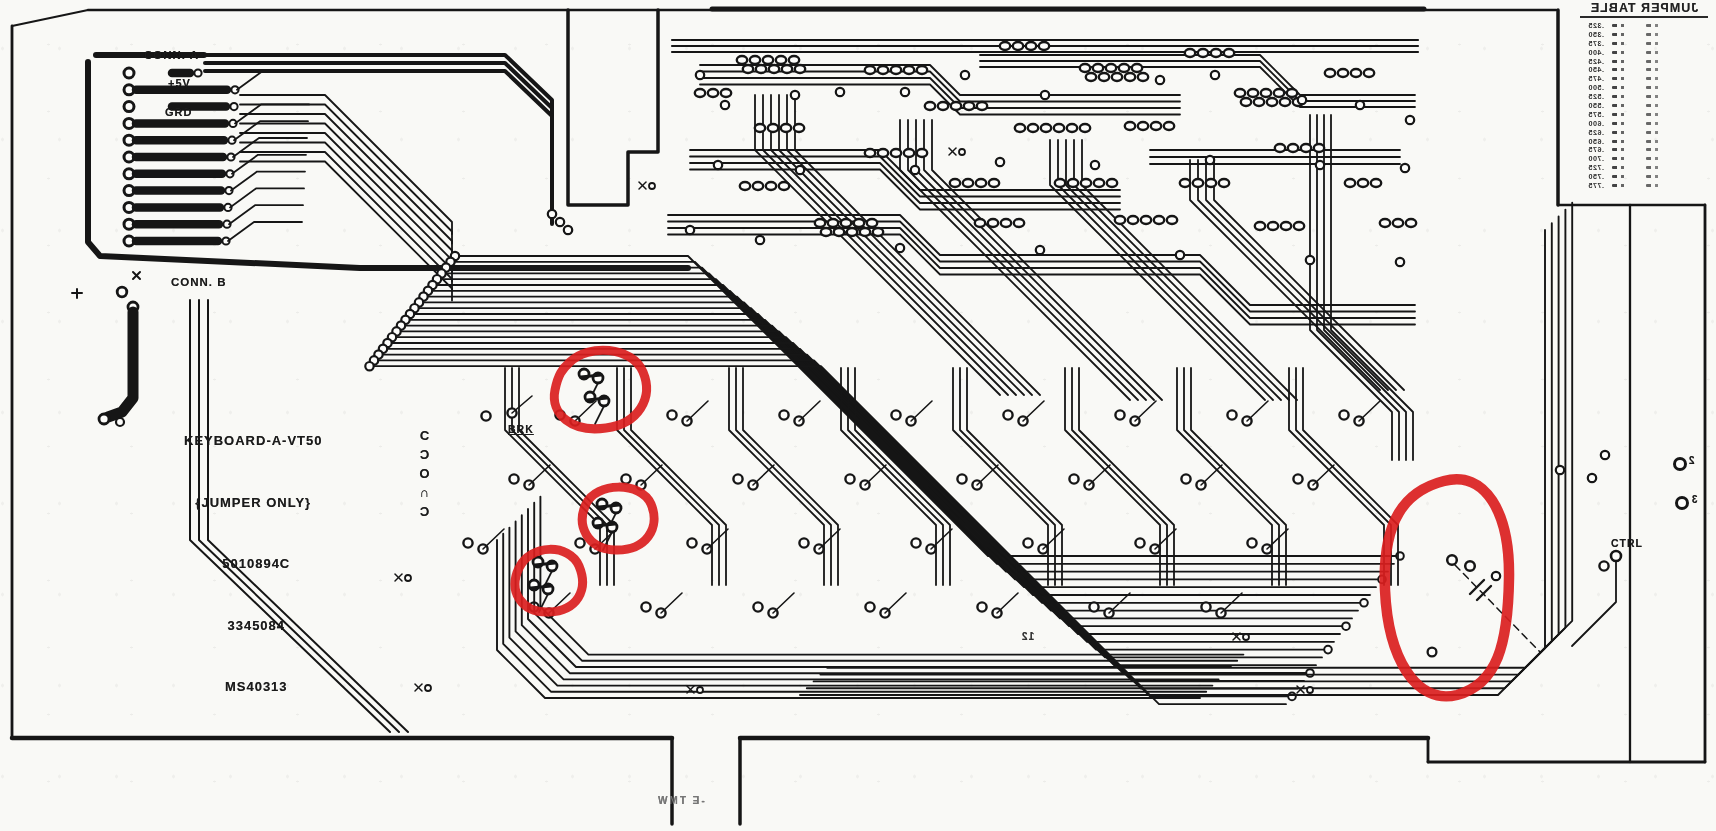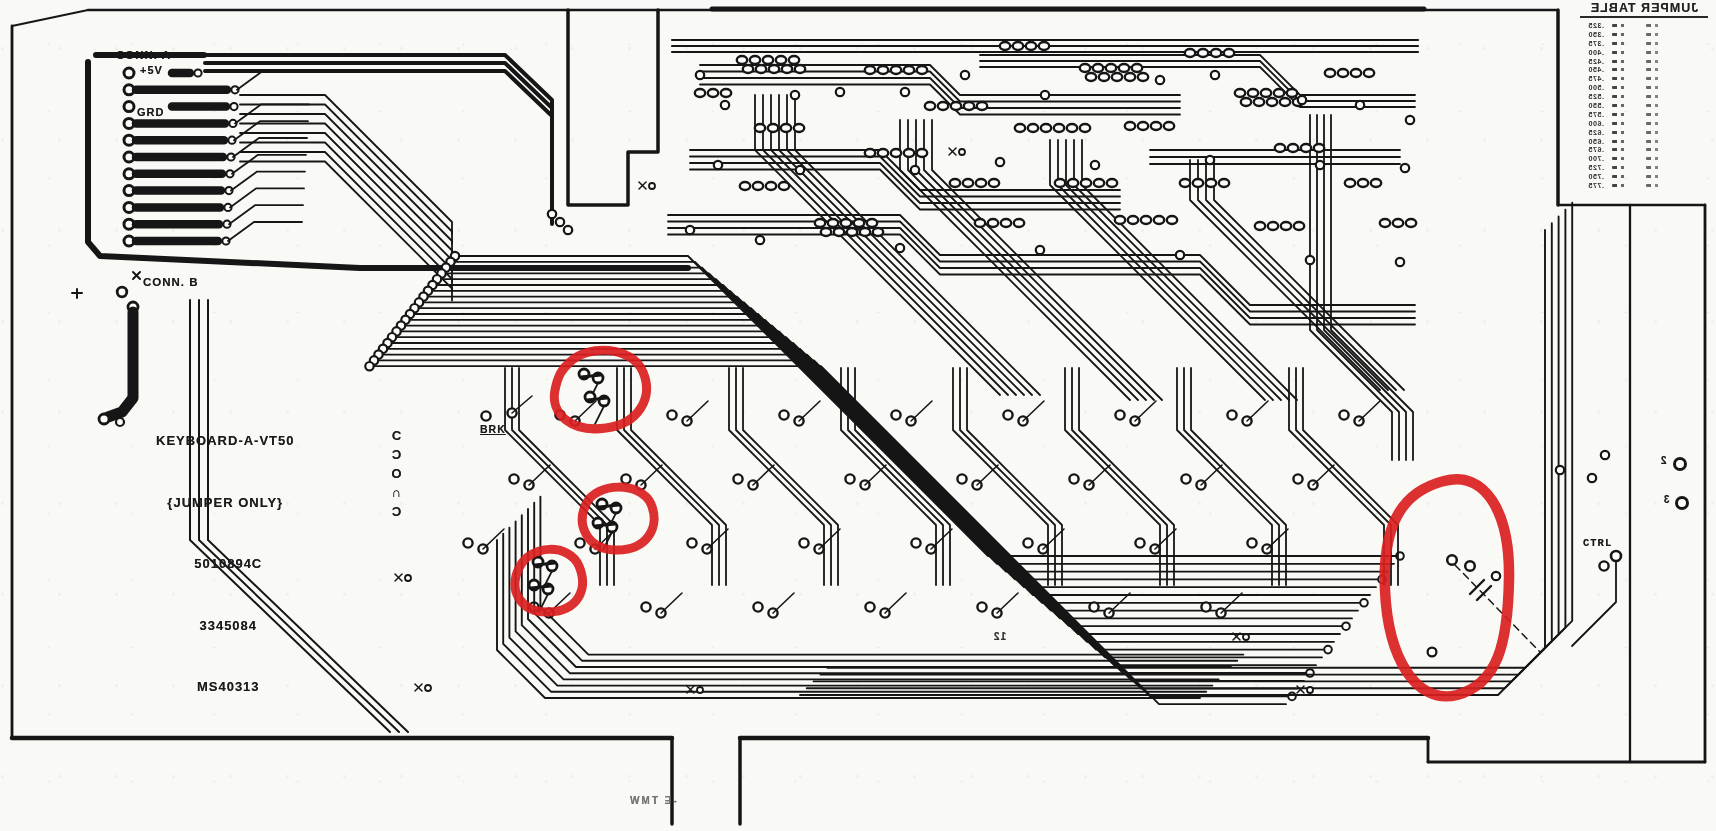--- a/index.html
+++ b/index.html
@@ -9,21 +9,21 @@
       radial-gradient(rgba(0,0,0,.05) 1px, transparent 1.4px),
       radial-gradient(rgba(0,0,0,.04) 1px, transparent 1.4px),
       #f9f9f6;
     background-size:83px 67px,57px 91px;
     background-position:7px 11px,31px 3px;
     font-family:"Liberation Sans",sans-serif;
     color:#161616;
   }
   svg{position:absolute;left:0;top:0;}
   .lbl{position:absolute;font-weight:700;letter-spacing:1px;color:#1b1b1b;
-       white-space:pre;text-shadow:0 0 .5px rgba(0,0,0,.55);}
+       white-space:pre;text-shadow:0 0 .5px rgba(0,0,0,.55);margin-left:28px;}
   .mir{transform:scaleX(-1);display:inline-block;}
   .tb{line-height:20.5px;font-size:13px;}
   .vglyph{display:block;font-size:13px;font-weight:700;line-height:19px;text-align:center;transform:scaleX(-1);}
   
   #jt{position:absolute;left:1566px;top:1px;width:148px;height:204px;}
   #jt .title{font-size:12.5px;font-weight:700;letter-spacing:1px;text-align:center;
              transform:scaleX(-1);color:#222;border-bottom:2px solid #2a2a2a;
              padding-bottom:1px;margin:0 6px 3px 14px;text-shadow:0 0 .6px rgba(0,0,0,.5);}
   .jrow{display:flex;align-items:center;height:8.9px;padding-left:8px;}
   .jval{width:30px;font-size:7.2px;font-weight:700;color:#2d2d2d;transform:scaleX(-1);
@@ -560,34 +560,34 @@
       <circle cx="1310" cy="690" r="3" fill="#fdfdfb" stroke="#161616" stroke-width="1.8"></circle>
       <polyline points="1297,686 1304,693" fill="none" stroke="#161616" stroke-width="1.5" stroke-linejoin="round" stroke-linecap="round"></polyline>
       <polyline points="1304,686 1297,693" fill="none" stroke="#161616" stroke-width="1.5" stroke-linejoin="round" stroke-linecap="round"></polyline>
       <path d="M570,362 C588,344 632,346 643,372 C654,398 638,424 606,428 C572,433 550,414 555,390 C558,375 562,369 570,362 Z" fill="none" stroke="#da1e1e" stroke-width="9" stroke-linecap="round" opacity="0.92"></path>
       <path d="M586,504 C596,482 641,481 651,504 C661,528 646,551 615,550 C587,549 576,525 586,504 Z" fill="none" stroke="#da1e1e" stroke-width="9" stroke-linecap="round" opacity="0.92"></path>
       <path d="M519,568 C530,544 569,543 579,566 C589,590 577,611 549,612 C521,613 508,591 519,568 Z" fill="none" stroke="#da1e1e" stroke-width="9" stroke-linecap="round" opacity="0.92"></path>
       <path d="M1444,481 C1485,470 1510,512 1509,578 C1508,645 1497,684 1457,695 C1416,705 1388,658 1385,590 C1382,520 1405,491 1444,481 Z" fill="none" stroke="#da1e1e" stroke-width="10.5" stroke-linecap="round" opacity="0.92"></path>
     </svg>
 
   <div class="lbl" style="left:116px;top:49px;font-size:11.5px;">CONN. A</div>
-  <div class="lbl" style="left:140px;top:64px;font-size:11px;">+5V</div>
+  <div class="lbl" style="left:140px;top:77px;font-size:11px;">+5V</div>
   <div class="lbl" style="left:137px;top:106px;font-size:11px;">GRD</div>
   <div class="lbl" style="left:143px;top:276px;font-size:11.5px;">CONN. B</div>
 
   <div class="lbl tb" style="left:156px;top:390px;text-align:center;">
     <div>KEYBOARD-A-VT50</div>
     <div>{JUMPER ONLY}</div>
     <div style="padding-left:6px;">5010894C</div>
     <div style="padding-left:6px;">3345084</div>
     <div style="padding-left:6px;">MS40313</div>
   </div>
 
   <div class="lbl" style="left:480px;top:423px;font-size:10.5px;text-decoration:underline;">BRK</div>
-  <div class="lbl" style="left:1583px;top:537px;font-size:10.5px;font-family:Liberation Mono, monospace;">CTRL</div>
+  <div class="lbl" style="left:1583px;top:537px;font-size:10.5px;">CTRL</div>
 
   <div class="lbl" style="left:388px;top:426px;width:16px;" id="vlabel"><span class="vglyph">Ɔ</span><span class="vglyph">C</span><span class="vglyph">O</span><span class="vglyph">∩</span><span class="vglyph">C</span></div>
 
   <div class="lbl" style="left:1660px;top:455px;font-size:10px;"><span class="mir">2</span></div>
   <div class="lbl" style="left:1663px;top:494px;font-size:10px;"><span class="mir">3</span></div>
   <div class="lbl" style="left:993px;top:631px;font-size:10px;color:#333;"><span class="mir">12</span></div>
   <div class="lbl" style="left:628px;top:795px;font-size:10px;color:#777;letter-spacing:2px;"><span class="mir">-E TMW</span></div>
 
   <div id="jt">
     <div class="title">JUMPER TABLE</div>

